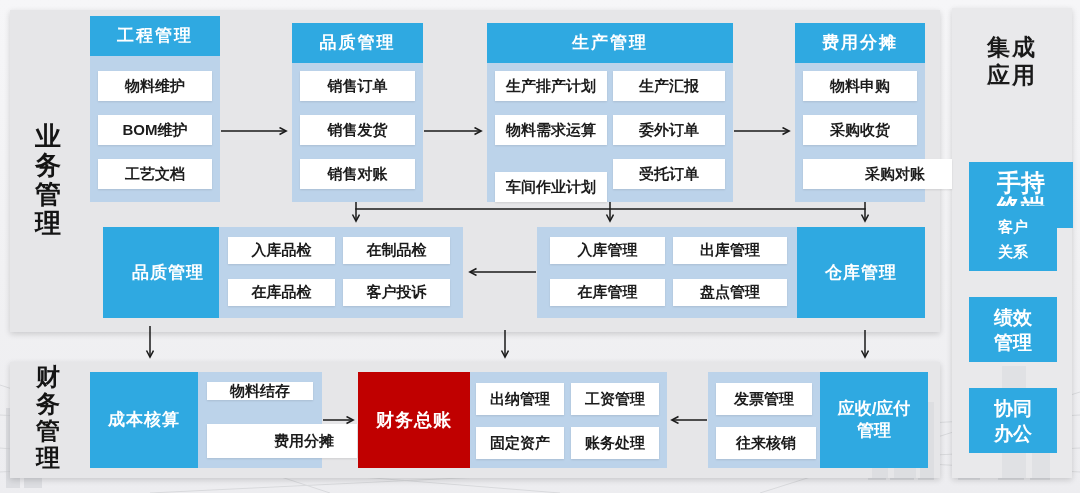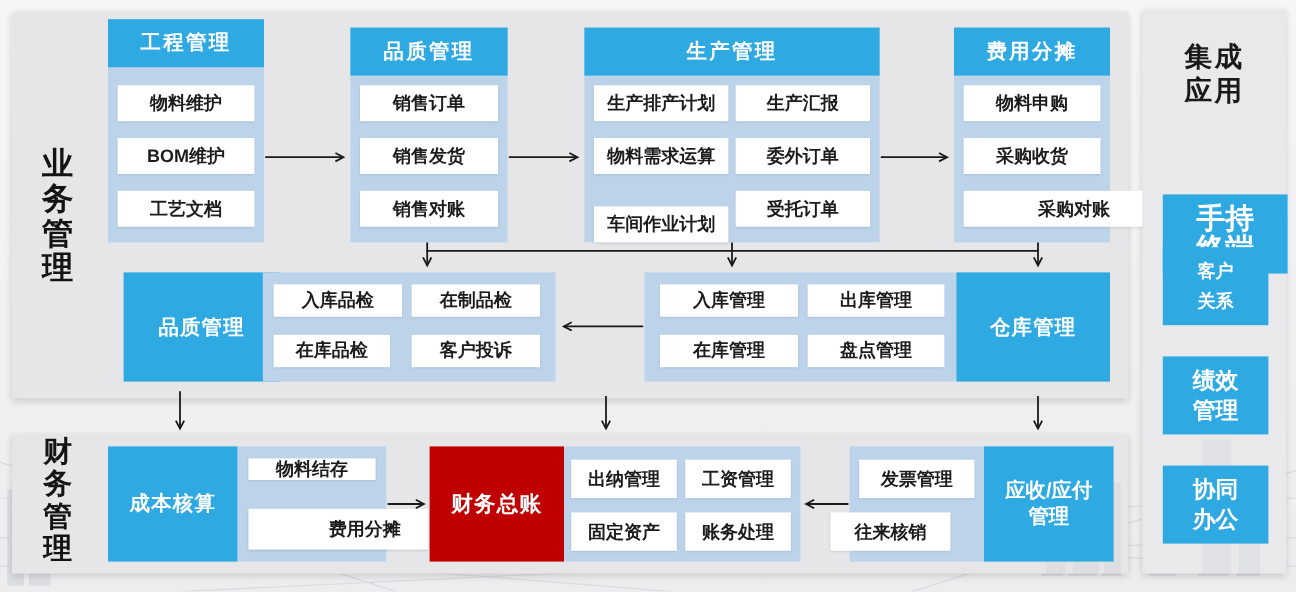--- a/index.html
+++ b/index.html
@@ -99,21 +99,21 @@
   <div class="lb" style="left:795px;top:23px;width:130px;height:179px;"></div>
   <div class="blue hdr" style="left:795px;top:23px;width:130px;height:40px;">费用分摊</div>
   <div class="wbox" style="left:803px;top:71px;width:114px;height:30px;">物料申购</div>
   <div class="wbox" style="left:803px;top:115px;width:114px;height:30px;">采购收货</div>
   <div class="wbox" style="left:803px;top:159px;width:114px;height:30px;padding-left:35px;">采购对账</div>
 
   <div class="blue" style="left:90px;top:227px;width:130px;height:91px;margin-left:13px;">品质管理</div>
   <div class="lb" style="left:219px;top:227px;width:244px;height:91px;"></div>
   <div class="wbox" style="left:228px;top:237px;width:107px;height:27px;">入库品检</div>
   <div class="wbox" style="left:343px;top:237px;width:107px;height:27px;">在制品检</div>
-  <div class="wbox" style="left:228px;top:279px;width:97px;height:27px;">在库品检</div>
+  <div class="wbox" style="left:228px;top:279px;width:107px;height:27px;">在库品检</div>
   <div class="wbox" style="left:343px;top:279px;width:107px;height:27px;">客户投诉</div>
 
   <div class="lb" style="left:537px;top:227px;width:260px;height:91px;"></div>
   <div class="wbox" style="left:550px;top:237px;width:115px;height:27px;">入库管理</div>
   <div class="wbox" style="left:673px;top:237px;width:114px;height:27px;">出库管理</div>
   <div class="wbox" style="left:550px;top:279px;width:115px;height:27px;">在库管理</div>
   <div class="wbox" style="left:673px;top:279px;width:114px;height:27px;">盘点管理</div>
   <div class="blue" style="left:797px;top:227px;width:128px;height:91px;">仓库管理</div>
 
   <div class="blue" style="left:90px;top:372px;width:108px;height:96px;">成本核算</div>
@@ -124,21 +124,21 @@
   <div class="blue red" style="left:358px;top:372px;width:112px;height:96px;">财务总账</div>
 
   <div class="lb" style="left:470px;top:372px;width:197px;height:96px;"></div>
   <div class="wbox" style="left:476px;top:383px;width:88px;height:32px;">出纳管理</div>
   <div class="wbox" style="left:571px;top:383px;width:88px;height:32px;">工资管理</div>
   <div class="wbox" style="left:476px;top:427px;width:88px;height:32px;">固定资产</div>
   <div class="wbox" style="left:571px;top:427px;width:88px;height:32px;">账务处理</div>
 
   <div class="lb" style="left:708px;top:372px;width:112px;height:96px;"></div>
   <div class="wbox" style="left:716px;top:383px;width:96px;height:32px;">发票管理</div>
-  <div class="wbox" style="left:692px;top:427px;width:100px;height:32px;">往来核销</div>
+  <div class="wbox" style="left:716px;top:427px;width:100px;height:32px;">往来核销</div>
   <div class="blue two-line" style="left:820px;top:372px;width:108px;height:96px;">
     <span>应收/应付</span>
     <span>管理</span>
   </div>
 
   <div class="int-title" style="left:952px;top:33px;width:120px;">
     <div>集成</div>
     <div>应用</div>
   </div>
   <div class="blue two-line" style="left:969px;top:115px;width:104px;height:66px;font-size:24px;line-height:25px;margin-top:47px;">

